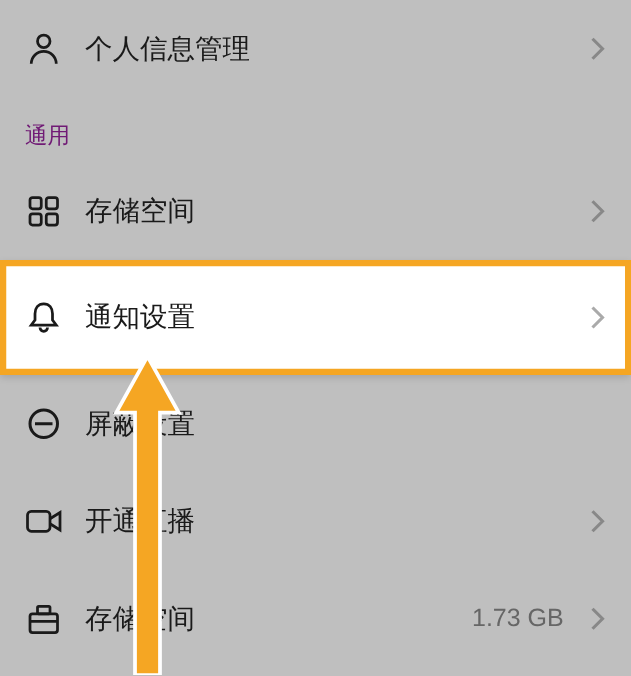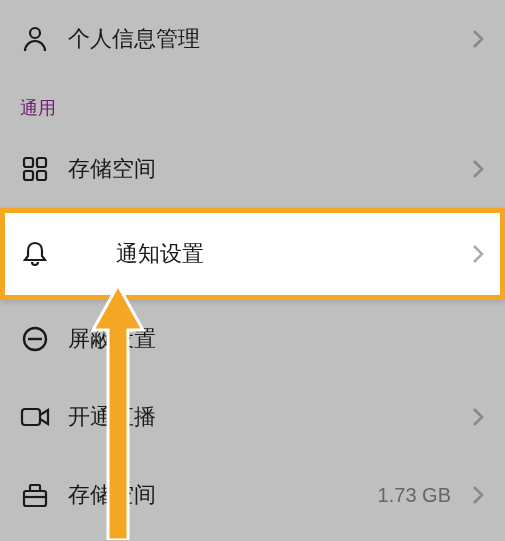--- a/index.html
+++ b/index.html
@@ -21,21 +21,20 @@
       padding: 10px 20px;
       height: 78px;
       position: relative;
     }
     .list-item.highlighted {
       background: #ffffff;
       border: 5px solid #f5a623;
       box-shadow: 0 2px 6px rgba(0,0,0,0.15);
       height: 92px;
       padding: 0 15px;
-      gap: 48px;
     }
     .icon {
       width: 30px;
       height: 30px;
       display: flex;
       align-items: center;
       justify-content: center;
       flex-shrink: 0;
     }
     .label {

